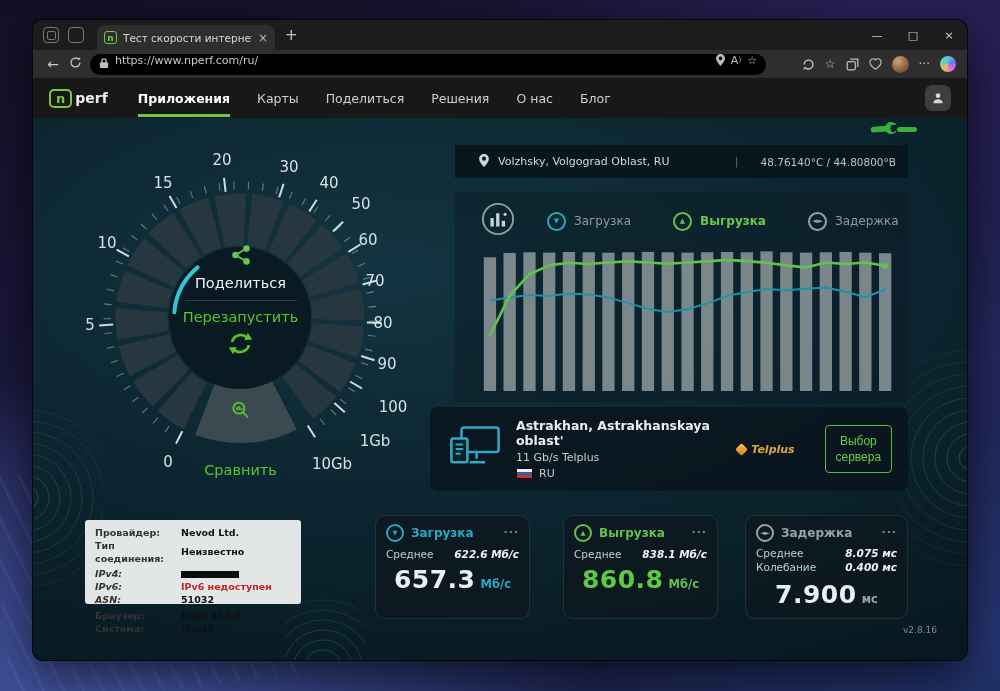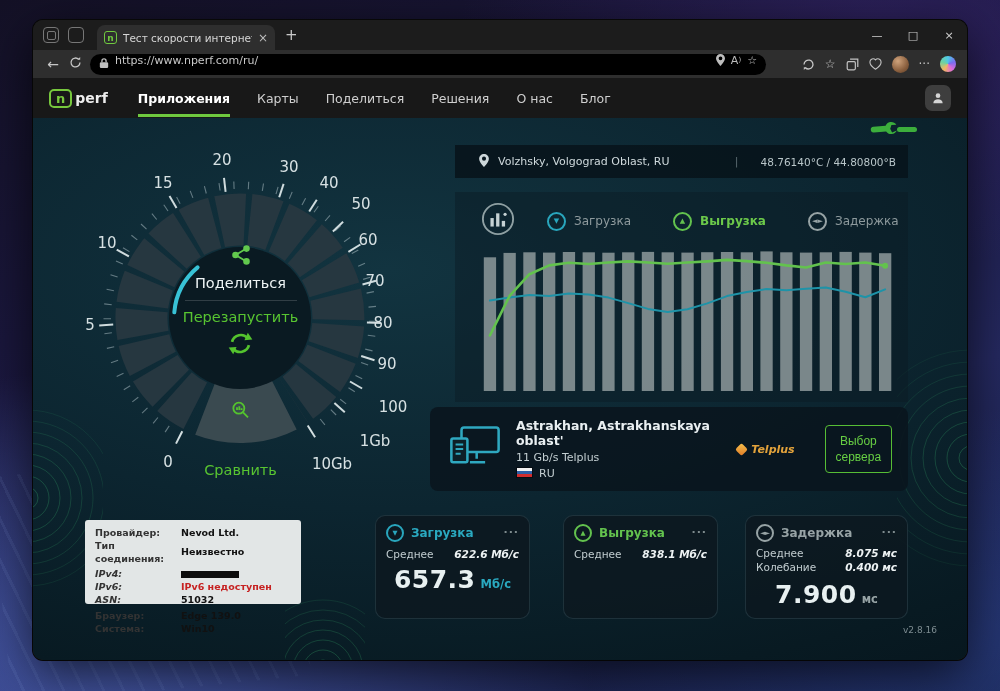--- a/index.html
+++ b/index.html
@@ -91,21 +91,21 @@
   .teal{border-color:#29a6bd;color:#29a6bd;}
   .green{border-color:#63c24e;color:#63c24e;}
   .grayc{border-color:#97a3a5;color:#97a3a5;}
   #chart-plot{position:absolute;left:25px;top:45px;}
   
   .serverpanel{position:absolute;left:397px;top:289px;width:478px;height:84px;background:rgba(10,22,30,.92);
     border-radius:8px;display:flex;align-items:center;padding:0 16px 0 18px;gap:14px;z-index:2;}
   .sv-text{display:flex;flex-direction:column;gap:3px;}
   .sv-city{font-size:12.5px;font-weight:bold;color:#e9eff1;}
   .sv-band{font-size:11px;color:#c3ced1;}
-  .sv-flagrow{display:flex;align-items:flex-start;gap:6px;font-size:11px;color:#c3ced1;}
+  .sv-flagrow{display:flex;align-items:center;gap:6px;font-size:11px;color:#c3ced1;}
   .flag{width:17px;height:11px;border:1px solid rgba(0,0,0,.4);display:flex;flex-direction:column;}
   .flag i{flex:1;display:block;}
   .operator{margin-left:auto;display:flex;align-items:center;gap:5px;color:#e2a23b;
     font-size:11px;font-weight:bold;font-style:italic;}
   .op-ico{width:9px;height:9px;background:linear-gradient(135deg,#f6c14d,#e07b26);transform:rotate(45deg);border-radius:2px;}
   .choose-btn{width:78px;border:1px solid #56bd35;color:#67cf43;font-size:12px;text-align:center;
     padding:7px 4px;border-radius:4px;line-height:1.35;margin-left:16px;cursor:pointer;background:transparent;}
   
   .infopanel{position:absolute;left:52px;top:402px;width:216px;height:84px;background:rgba(233,236,236,.97);
     border-radius:3px;padding:7px 10px;font-size:9.5px;color:#222;z-index:2;}
@@ -545,20 +545,21 @@
       <div class="card" style="left:530px">
         <div class="card-head">
           <i class="ccirc green">▲</i>
           <span class="card-title greent">Выгрузка</span>
           <span class="card-menu">...</span>
         </div>
         <div class="crow">
             <span>Среднее</span>
             <span class="cv">838.1 Мб/с</span>
           </div>
+        <div class="cbig"><span class="num greenn">860.8</span> <span class="unit greent">Мб/с</span></div>
       </div>
 
       <div class="card" style="left:712px;width:163px">
         <div class="card-head">
           <i class="ccirc grayc">◄►</i>
           <span class="card-title grayt">Задержка</span>
           <span class="card-menu">...</span>
         </div>
         <div class="crow tight" style="margin-top:5px">
             <span>Среднее</span>

